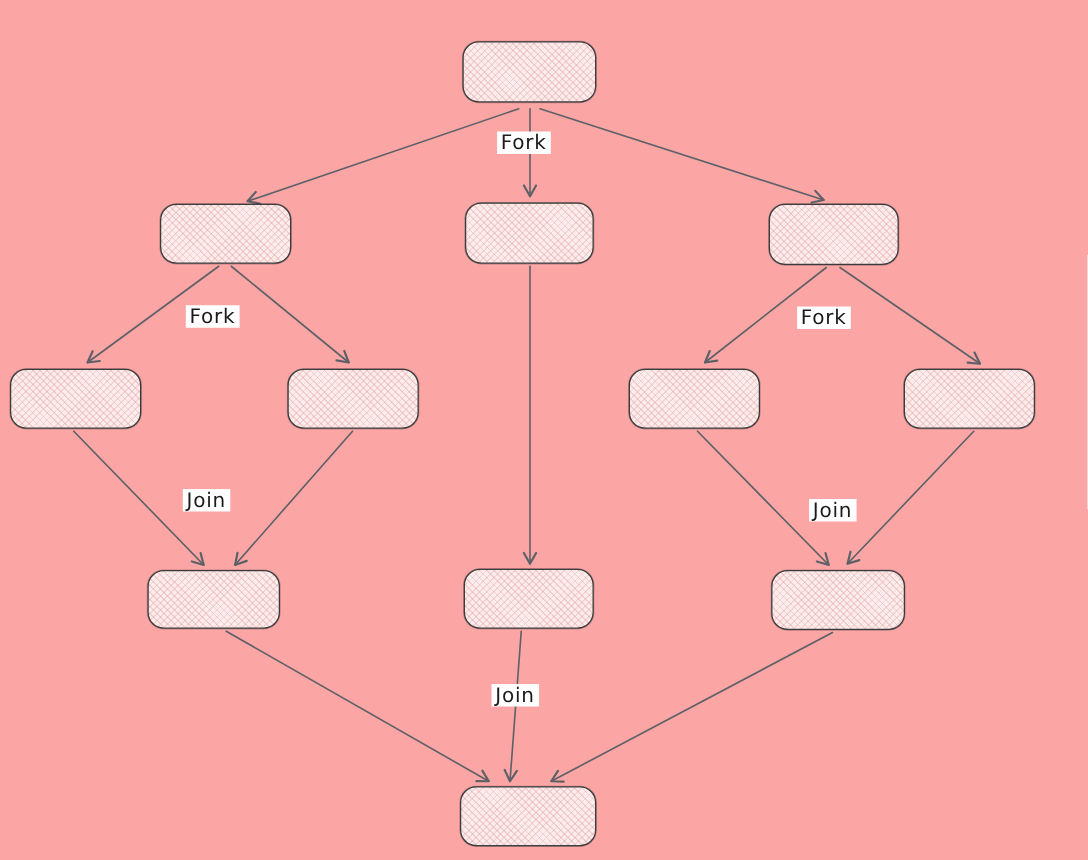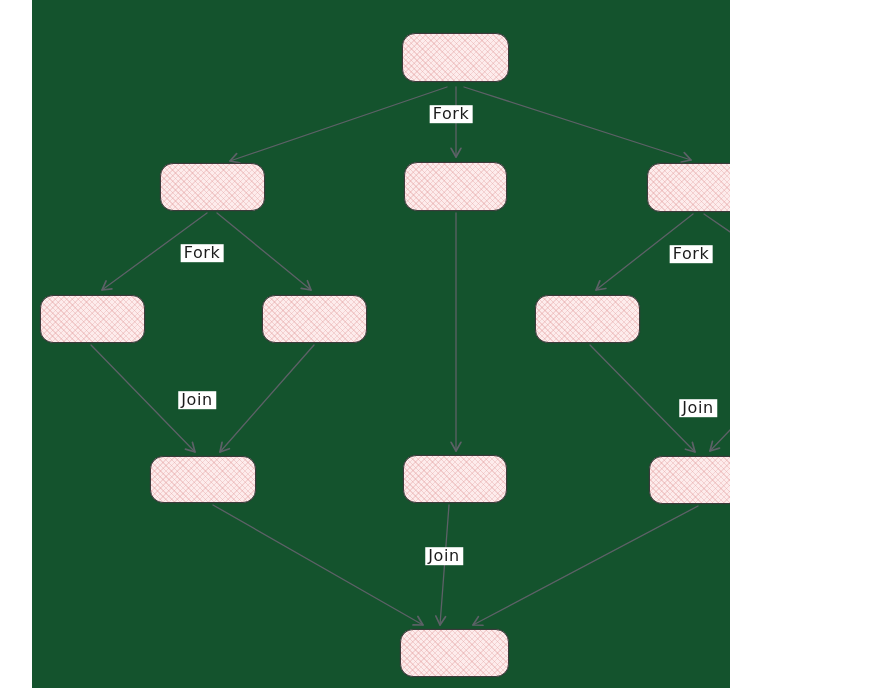--- a/index.html
+++ b/index.html
@@ -2,26 +2,25 @@
 <html><head>
 <meta charset="utf-8">
 <style>
   html, body {
     margin: 0;
     padding: 0;
     background: #ffffff;
   }
   #canvas {
     position: relative;
-    width: 698px;
+    width: 870px;
     height: 688px;
-    background: #14532d;
+    background: #fca5a5;
     overflow: hidden;
     font-family: "DejaVu Sans", sans-serif;
-    margin-left: 32px;
   }
   #edge-layer {
     position: absolute;
     top: 0; left: 0;
     width: 870px;
     height: 688px;
   }
   .flow-node {
     position: absolute;
     box-sizing: border-box;

